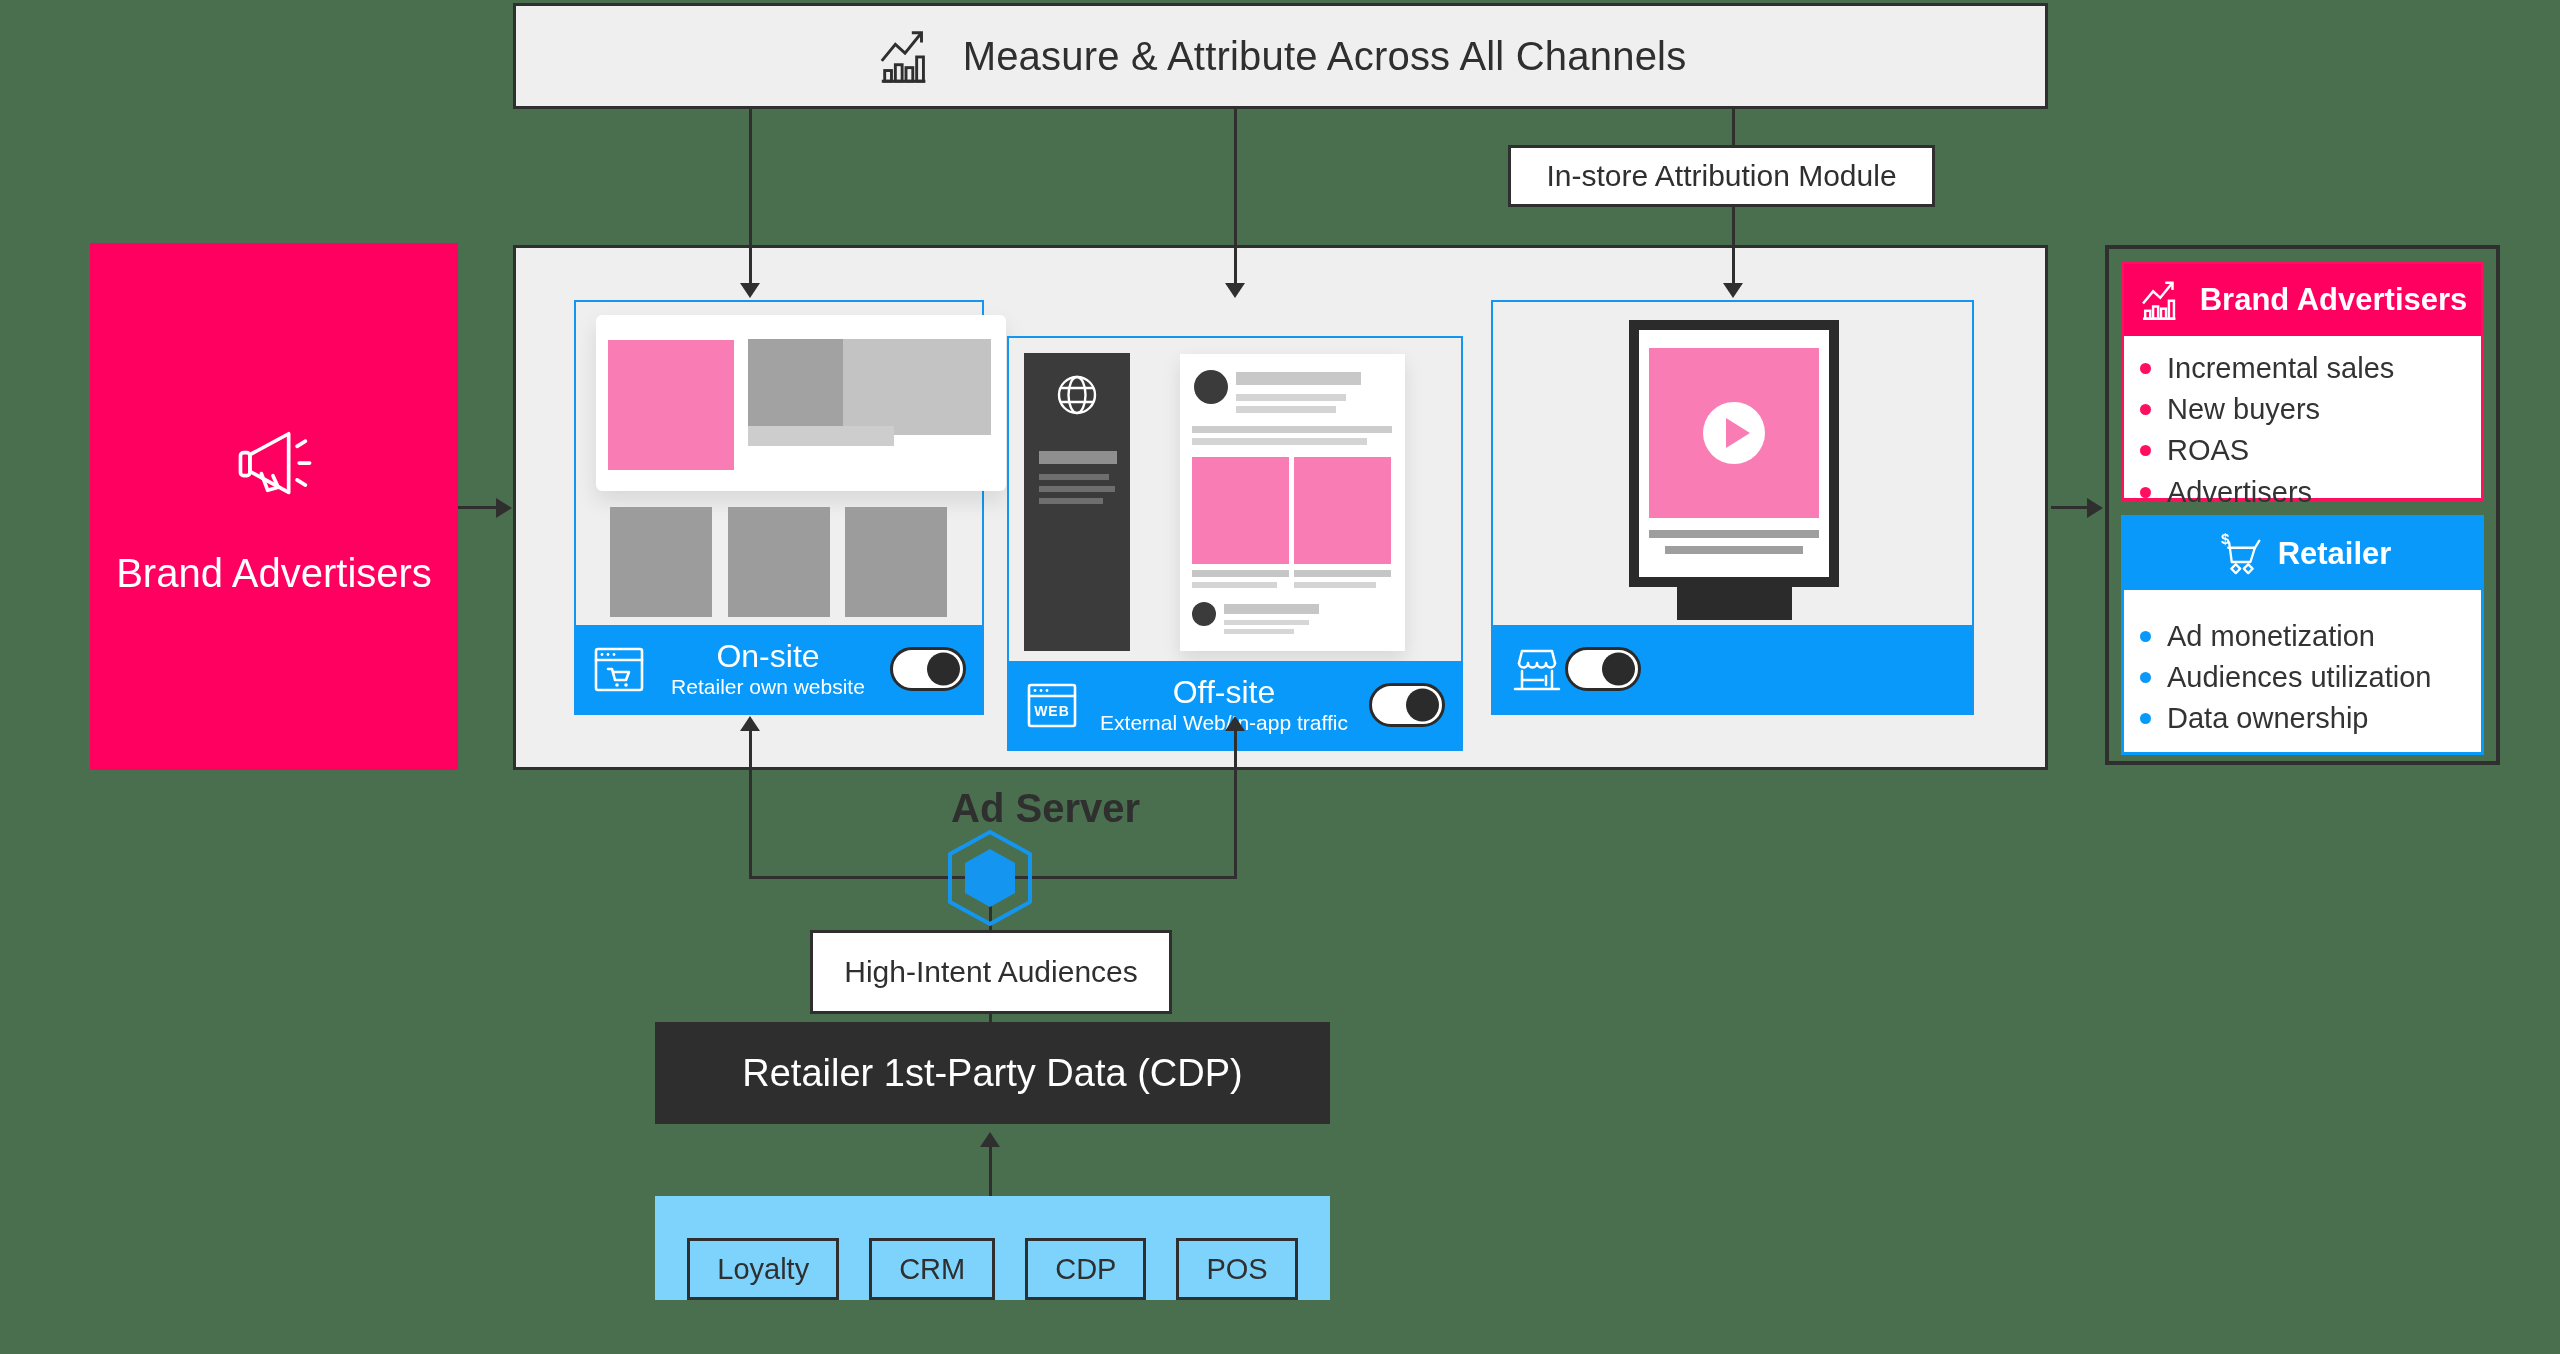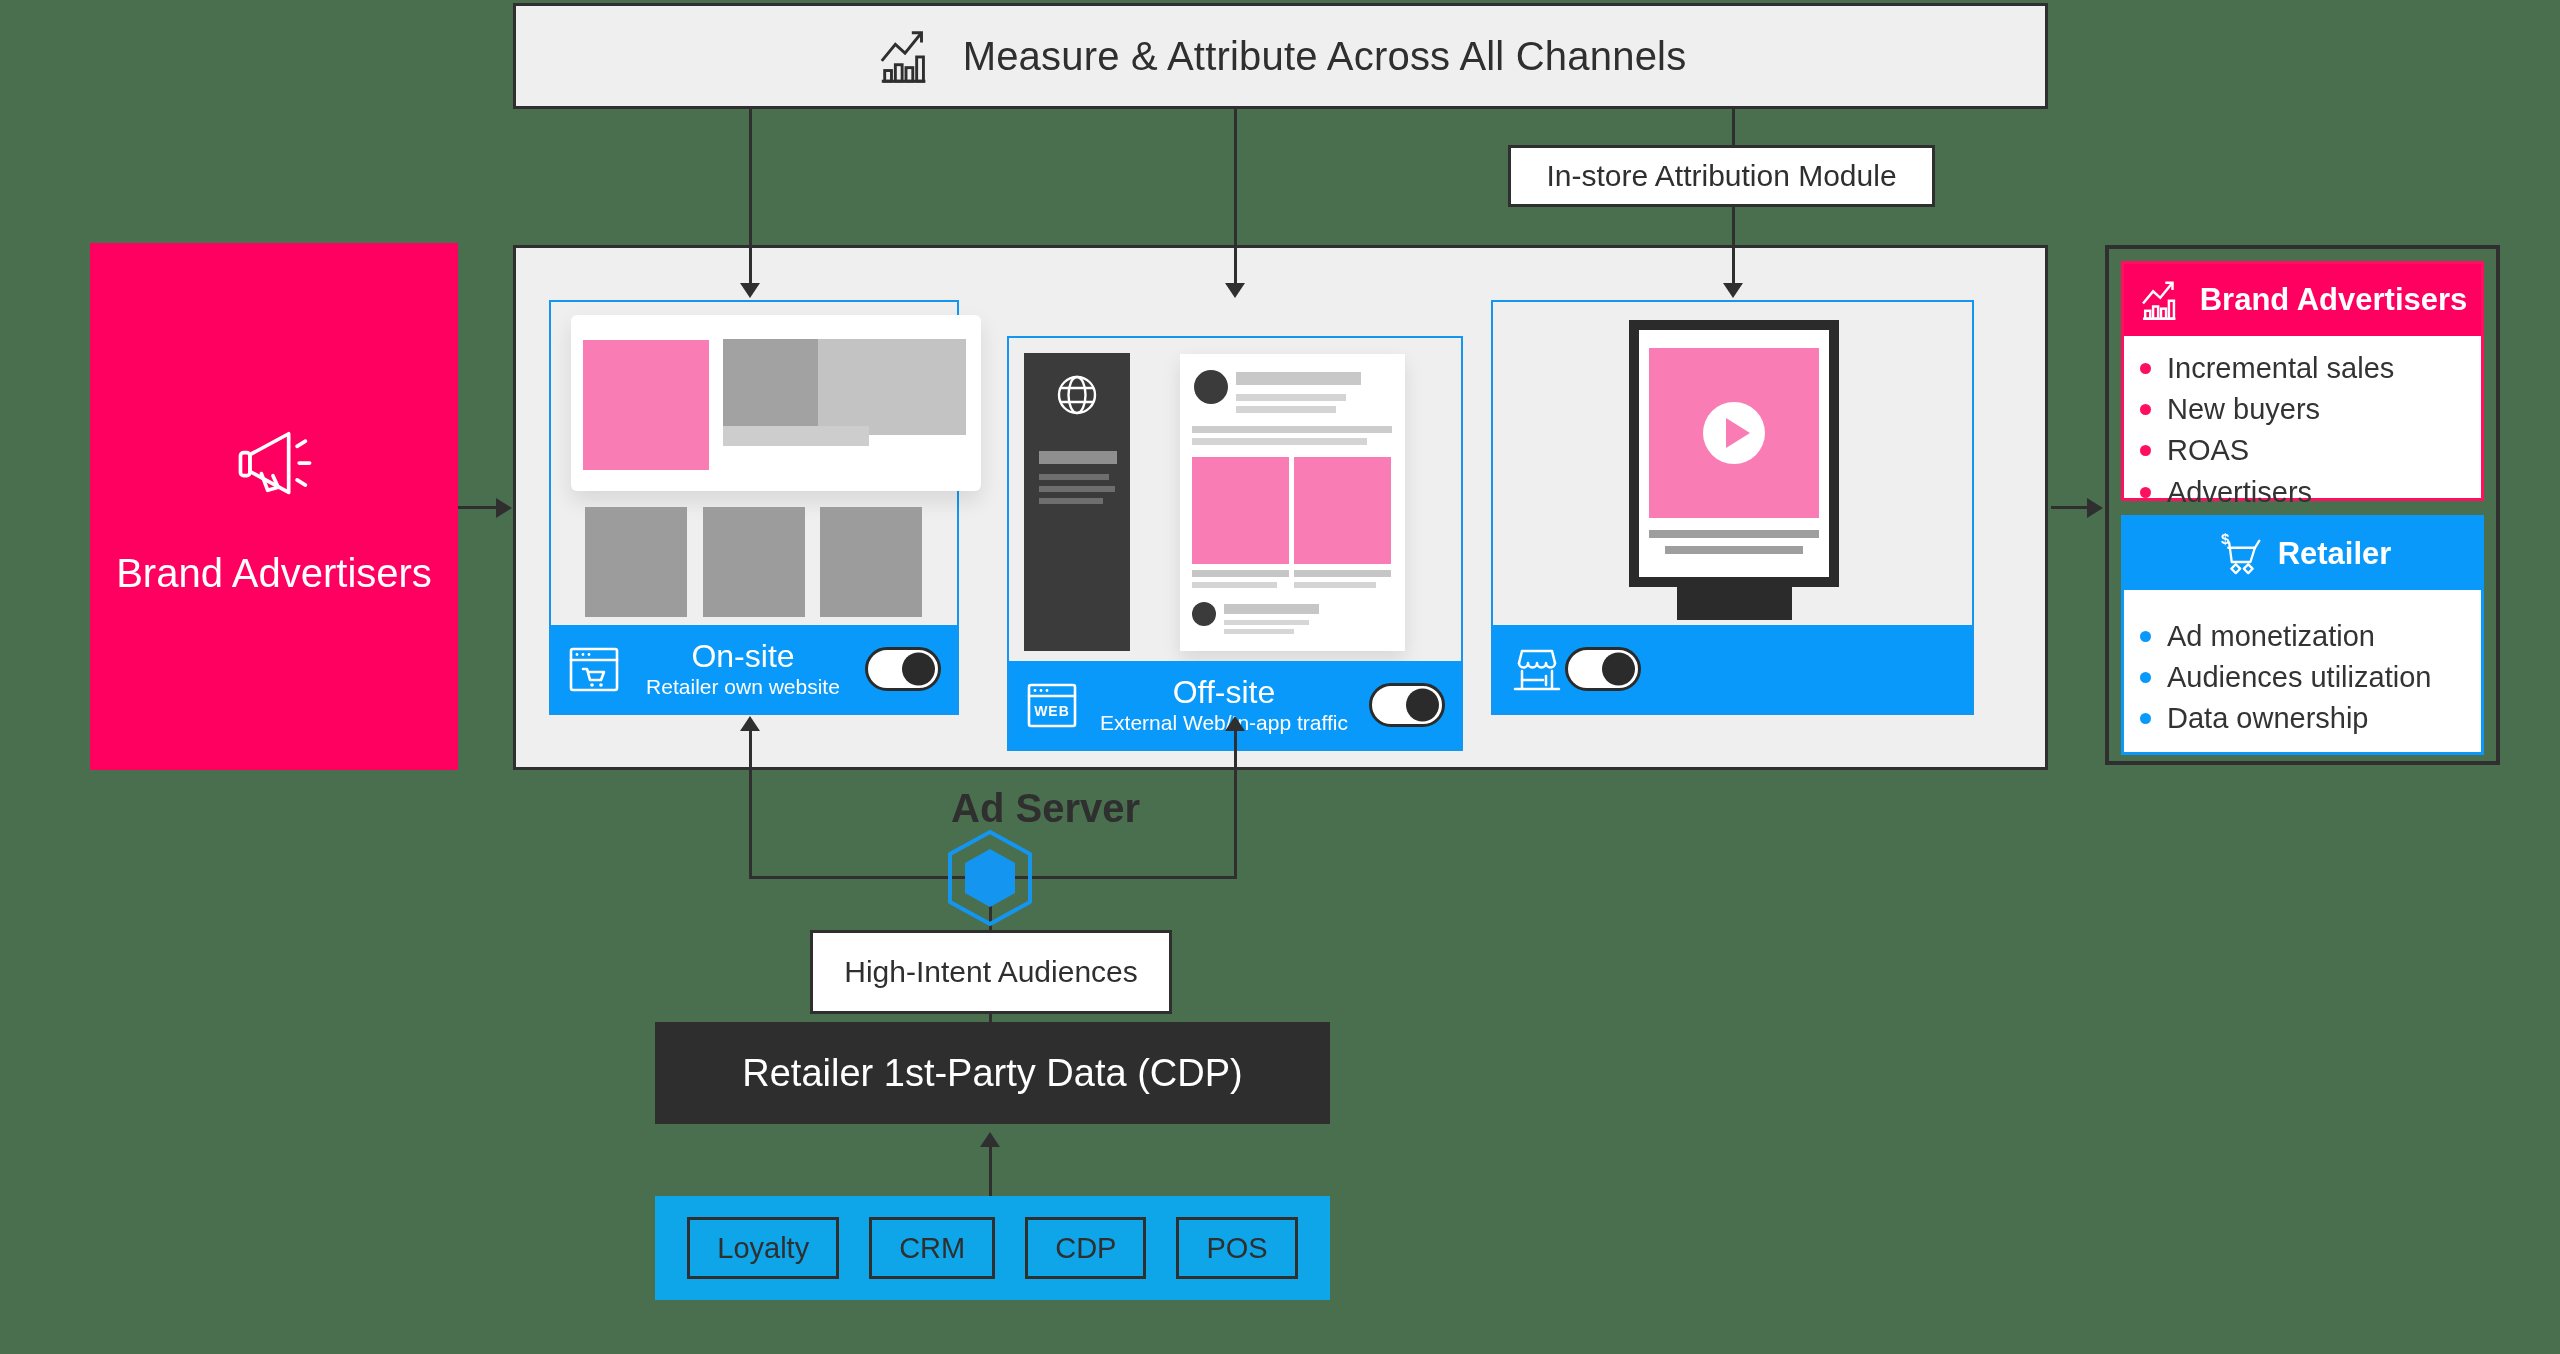--- a/index.html
+++ b/index.html
@@ -65,21 +65,21 @@
   .sec-body ul{list-style:none;margin:0;padding:0;}
   .sec-body li{display:flex;align-items:baseline;gap:16px;font-size:29px;color:#333;line-height:1.42;}
   .dot{width:11px;height:11px;border-radius:50%;flex:0 0 auto;position:relative;top:-4px;}
 
   
   .adserver-label{left:840px;top:786px;width:300px;text-align:right;font-size:40px;font-weight:700;z-index:3;}
   .hi-box{left:810px;top:930px;width:362px;height:84px;background:#fff;border:3px solid #2f2f2f;display:flex;align-items:center;
           justify-content:center;font-size:30px;z-index:3;}
   .cdp-box{left:655px;top:1022px;width:675px;height:102px;background:#2e2e2e;color:#fff;display:flex;align-items:center;
            justify-content:center;font-size:38px;font-weight:500;z-index:3;}
-  .sources{left:655px;top:1196px;width:675px;height:104px;background:#0ea5e9;display:flex;align-items:center;
+  .sources{left:655px;top:1196px;width:675px;height:104px;background:#7dd3fc;display:flex;align-items:flex-end;
            justify-content:center;gap:30px;z-index:3;}
   .src-box{height:62px;border:3px solid #2f2f2f;display:flex;align-items:center;justify-content:center;
            padding:0 27px;font-size:29px;color:#2f2f2f;}
 </style>
 </head>
 <body>
 
 <div class="stage">
 
   <div class="abs measure-bar">
@@ -114,21 +114,21 @@
       <path d="M64 60 L72 65"></path>
     </svg>
     <div class="label">Brand Advertisers</div>
   </div>
 
   <div class="line" style="left:458px;top:506px;width:44px;height:3px;z-index:2;"></div>
   <div class="tri tri-right" style="left:496px;top:498px;z-index:2;"></div>
 
   <div class="abs main-panel"></div>
 
-  <div class="channel-card" style="left:549px;width:410px;">
+  <div class="channel-card" style="left:574px;width:410px;">
     <div class="mock-site">
       <div class="abs" style="left:12px;top:25px;width:126px;height:130px;background:#fa7cb5;"></div>
       <div class="abs" style="left:152px;top:24px;width:95px;height:96px;background:#a2a2a2;"></div>
       <div class="abs" style="left:247px;top:24px;width:148px;height:96px;background:#c3c3c3;"></div>
       <div class="abs" style="left:152px;top:111px;width:146px;height:20px;background:#cdcdcd;"></div>
     </div>
     <div class="sq" style="left:34px;top:205px;width:102px;height:110px;"></div>
     <div class="sq" style="left:152px;top:205px;width:102px;height:110px;"></div>
     <div class="sq" style="left:269px;top:205px;width:102px;height:110px;"></div>
     <div class="card-footer">

